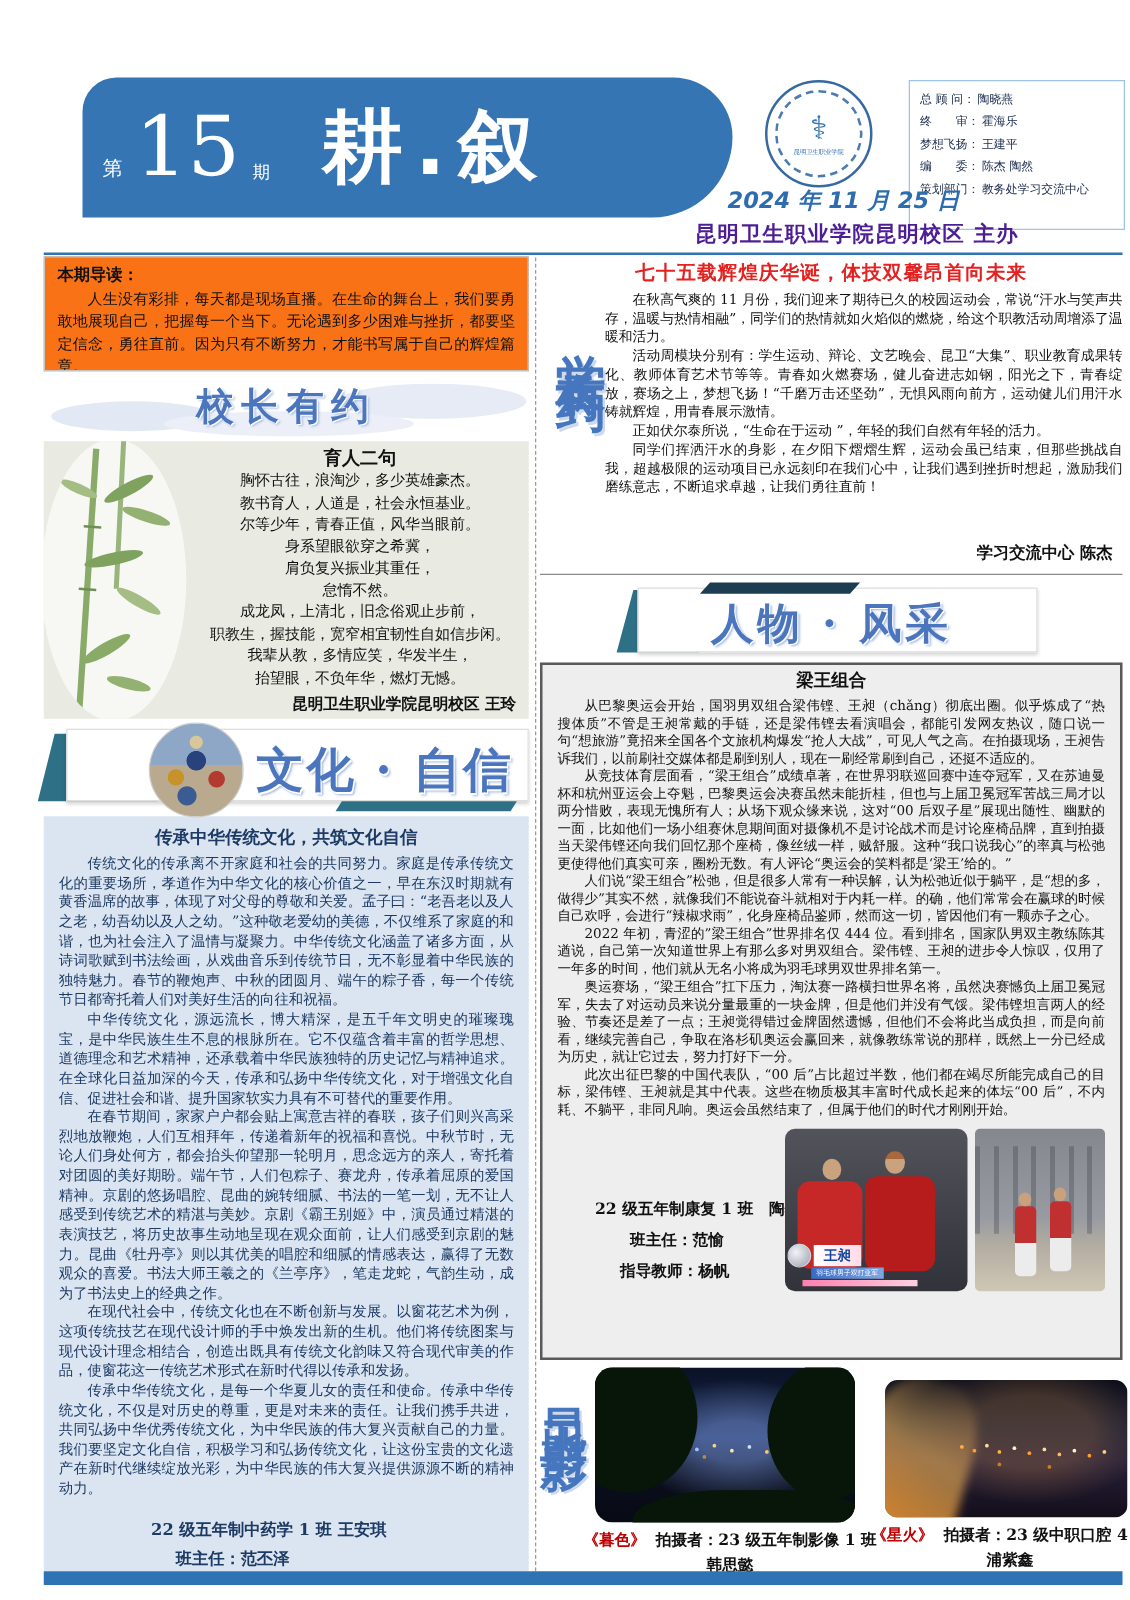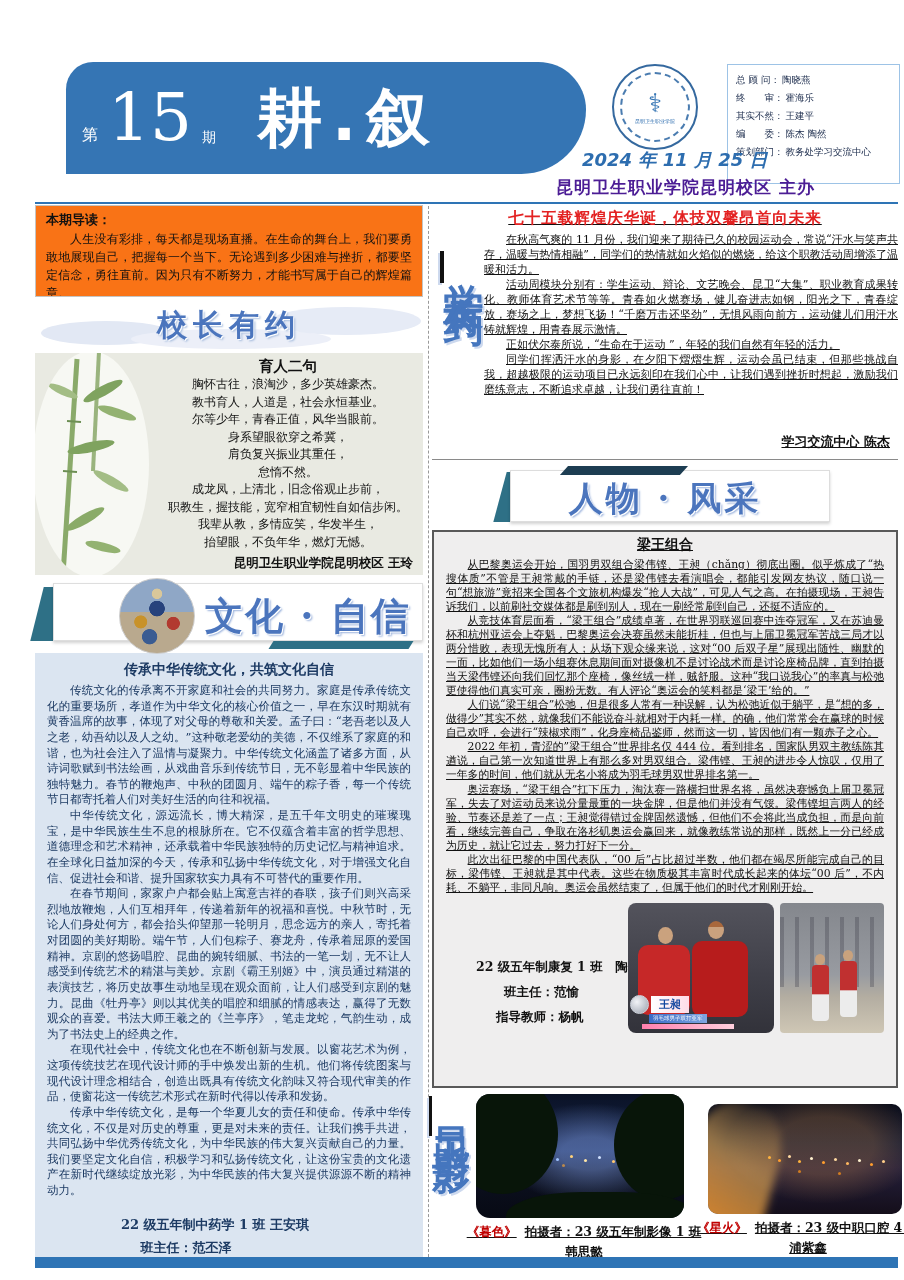--- a/index.html
+++ b/index.html
@@ -69,21 +69,21 @@
             text-shadow:1px 1px 0 #fff,2px 2px 2px #9db4dd;}
 
   .culture-box{margin-top:4px;background:#dbe5f1;box-sizing:border-box;padding:8px 12px;height:604px;overflow:hidden;color:#1c3a63;}
   .article-title{text-align:center;font-weight:bold;font-size:14px;margin-bottom:4px;}
   .culture-box p{margin:0;font-size:11.5px;line-height:1.36;text-indent:2em;text-align:justify;}
   .sig-block{margin-top:14px;font-weight:bold;font-size:13px;}
   .sig-block div{text-align:center;line-height:1.8;}
   .sig-l1{padding-right:28px;} .sig-l2{padding-right:86px;}
 
   
-  .right-col{position:absolute;left:432px;top:205px;width:466px;height:1052px;text-decoration:underline;}
+  .right-col{position:absolute;left:432px;top:205px;width:466px;height:1052px;}
   .senior-title{text-align:center;font-size:15.5px;font-weight:bold;color:#e32222;margin-top:3px;letter-spacing:1px;}
   .senior-row{display:flex;margin-top:4px;}
   .vert{writing-mode:vertical-rl;text-orientation:upright;font-weight:bold;color:#4576be;
         text-shadow:2px 2px 0 #cdd9ee;line-height:1;}
   .vert-senior{font-size:40px;letter-spacing:8px;width:52px;padding-top:18px;}
   .senior-body{flex:1;height:198px;overflow:hidden;}
   .senior-body p{margin:0;font-size:11px;line-height:1.36;text-indent:2em;text-align:justify;}
   .senior-sig{text-align:right;font-weight:bold;font-size:13px;padding-right:8px;margin-top:2px;}
   .thin-rule{border:none;border-top:1px solid #8a8a8a;margin:8px 0 0 0;}
 
@@ -179,21 +179,21 @@
   <div class="staff-box">
     <div class="staff-row">
       <span class="staff-label">总 顾 问：</span>
       <span class="staff-value">陶晓燕</span>
     </div>
     <div class="staff-row">
       <span class="staff-label">终　　审：</span>
       <span class="staff-value">霍海乐</span>
     </div>
     <div class="staff-row">
-      <span class="staff-label">其实不然：</span>
+      <span class="staff-label">梦想飞扬：</span>
       <span class="staff-value">王建平</span>
     </div>
     <div class="staff-row">
       <span class="staff-label">编　　委：</span>
       <span class="staff-value">陈杰 陶然</span>
     </div>
     <div class="staff-row">
       <span class="staff-label">策划部门：</span>
       <span class="staff-value">教务处学习交流中心</span>
     </div>

